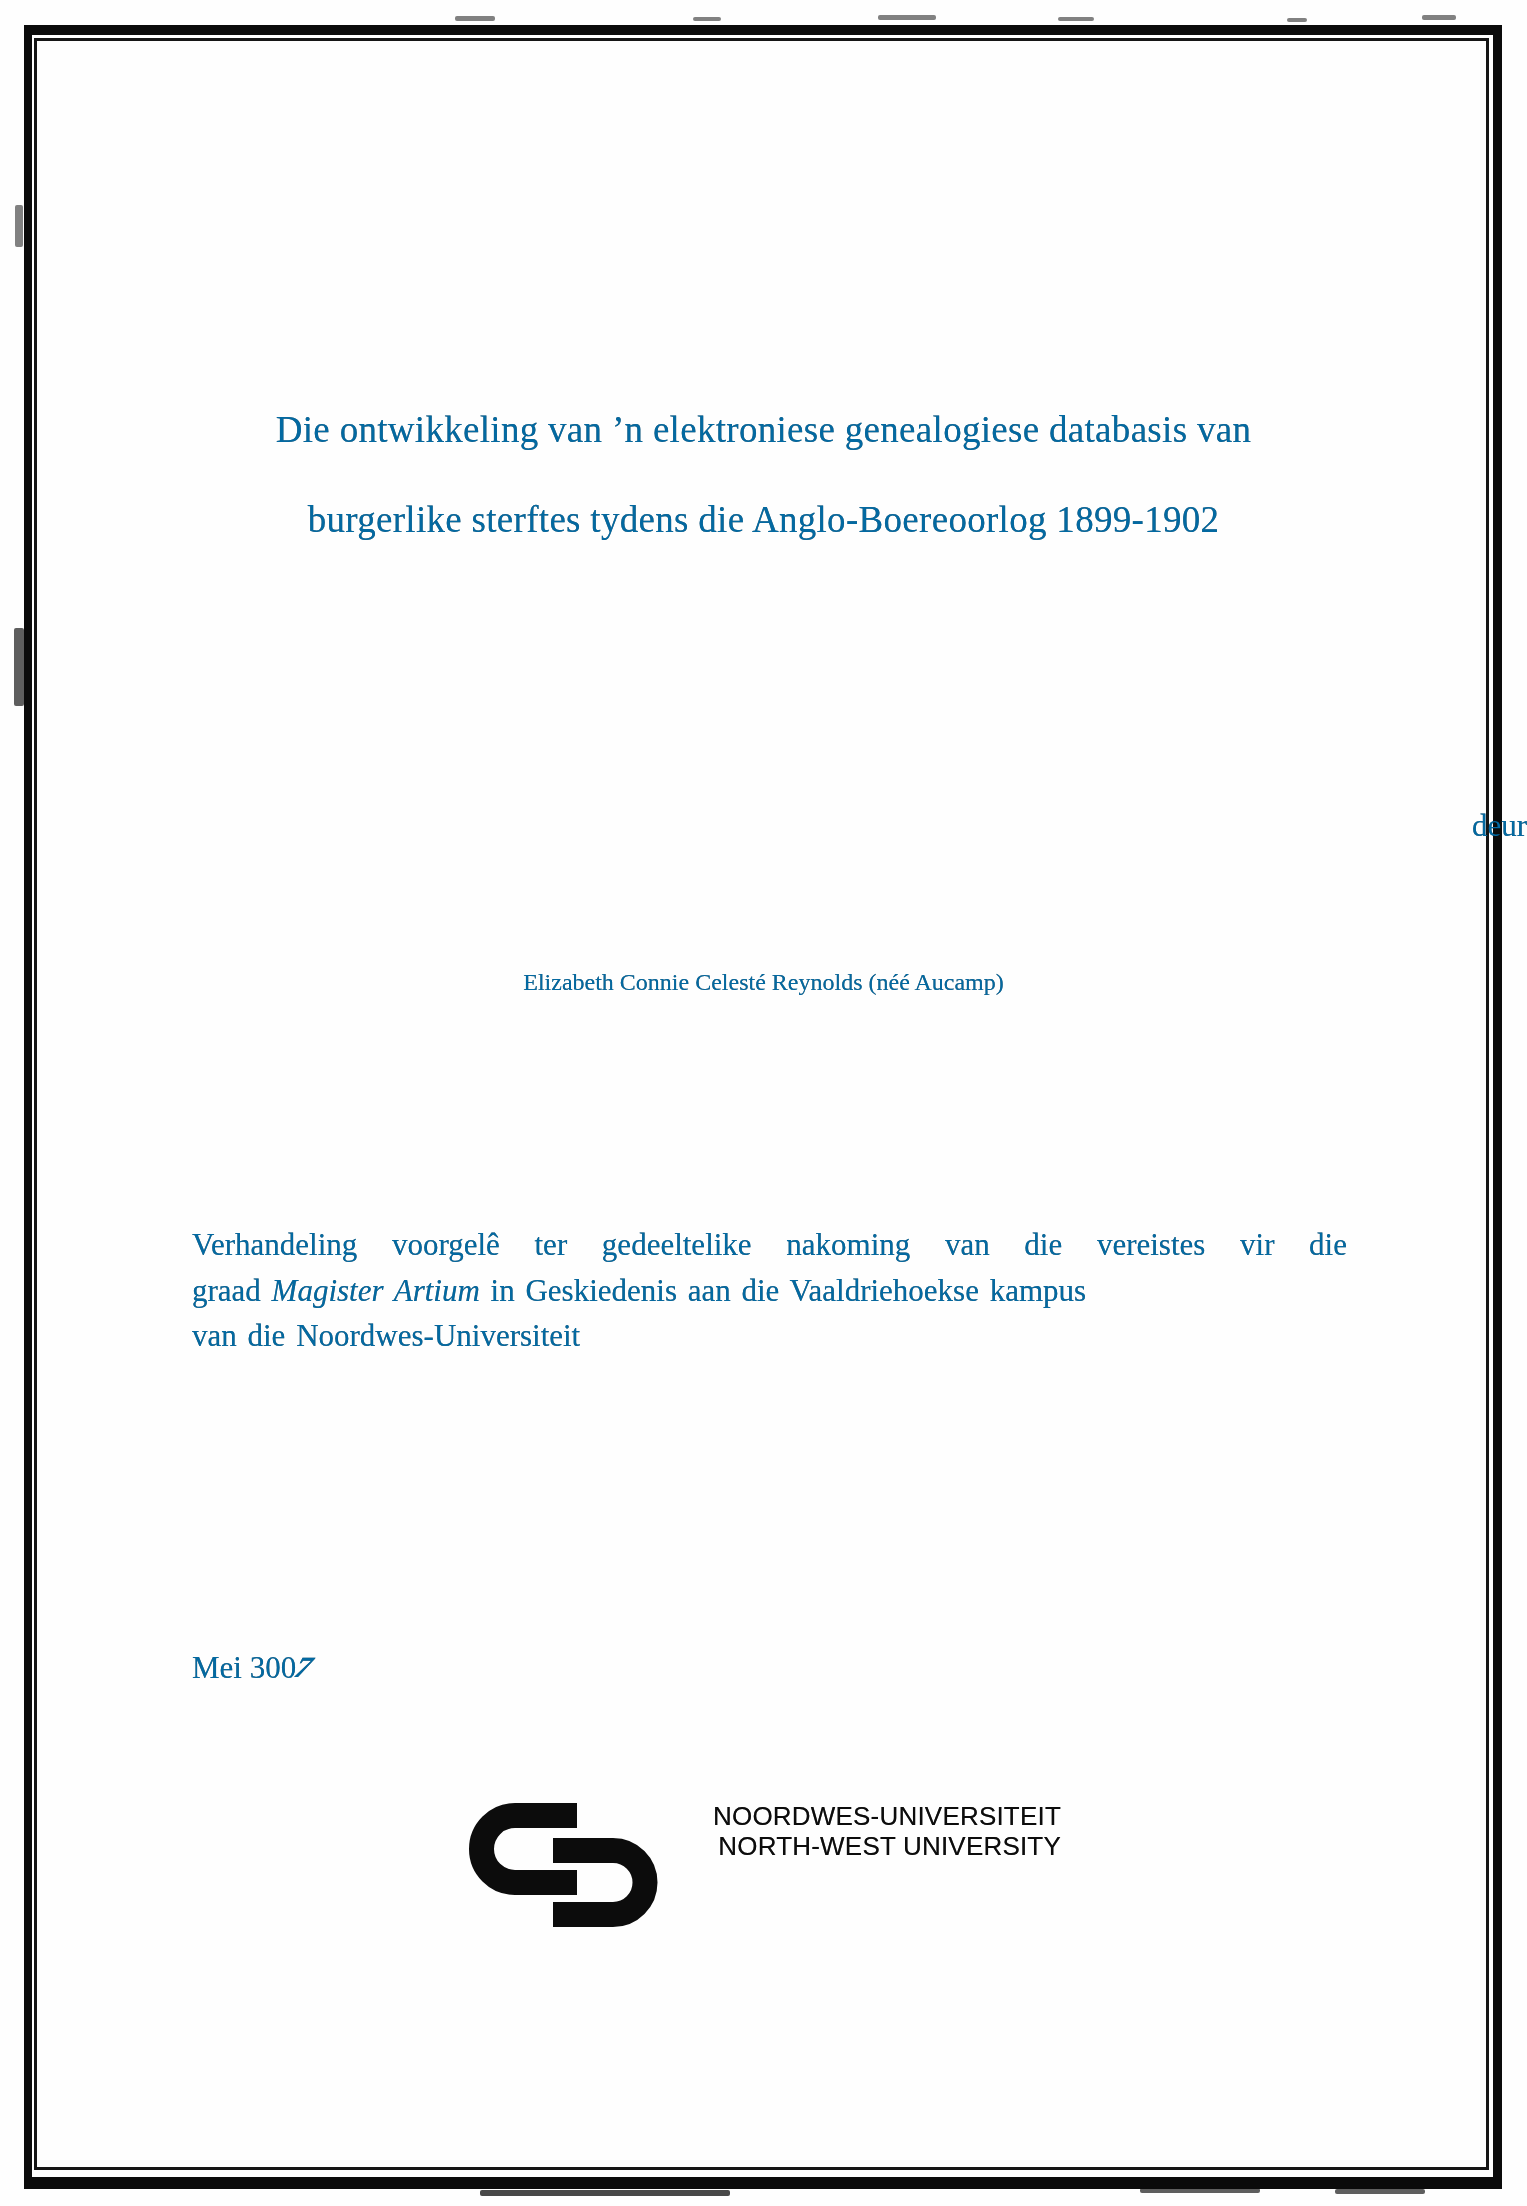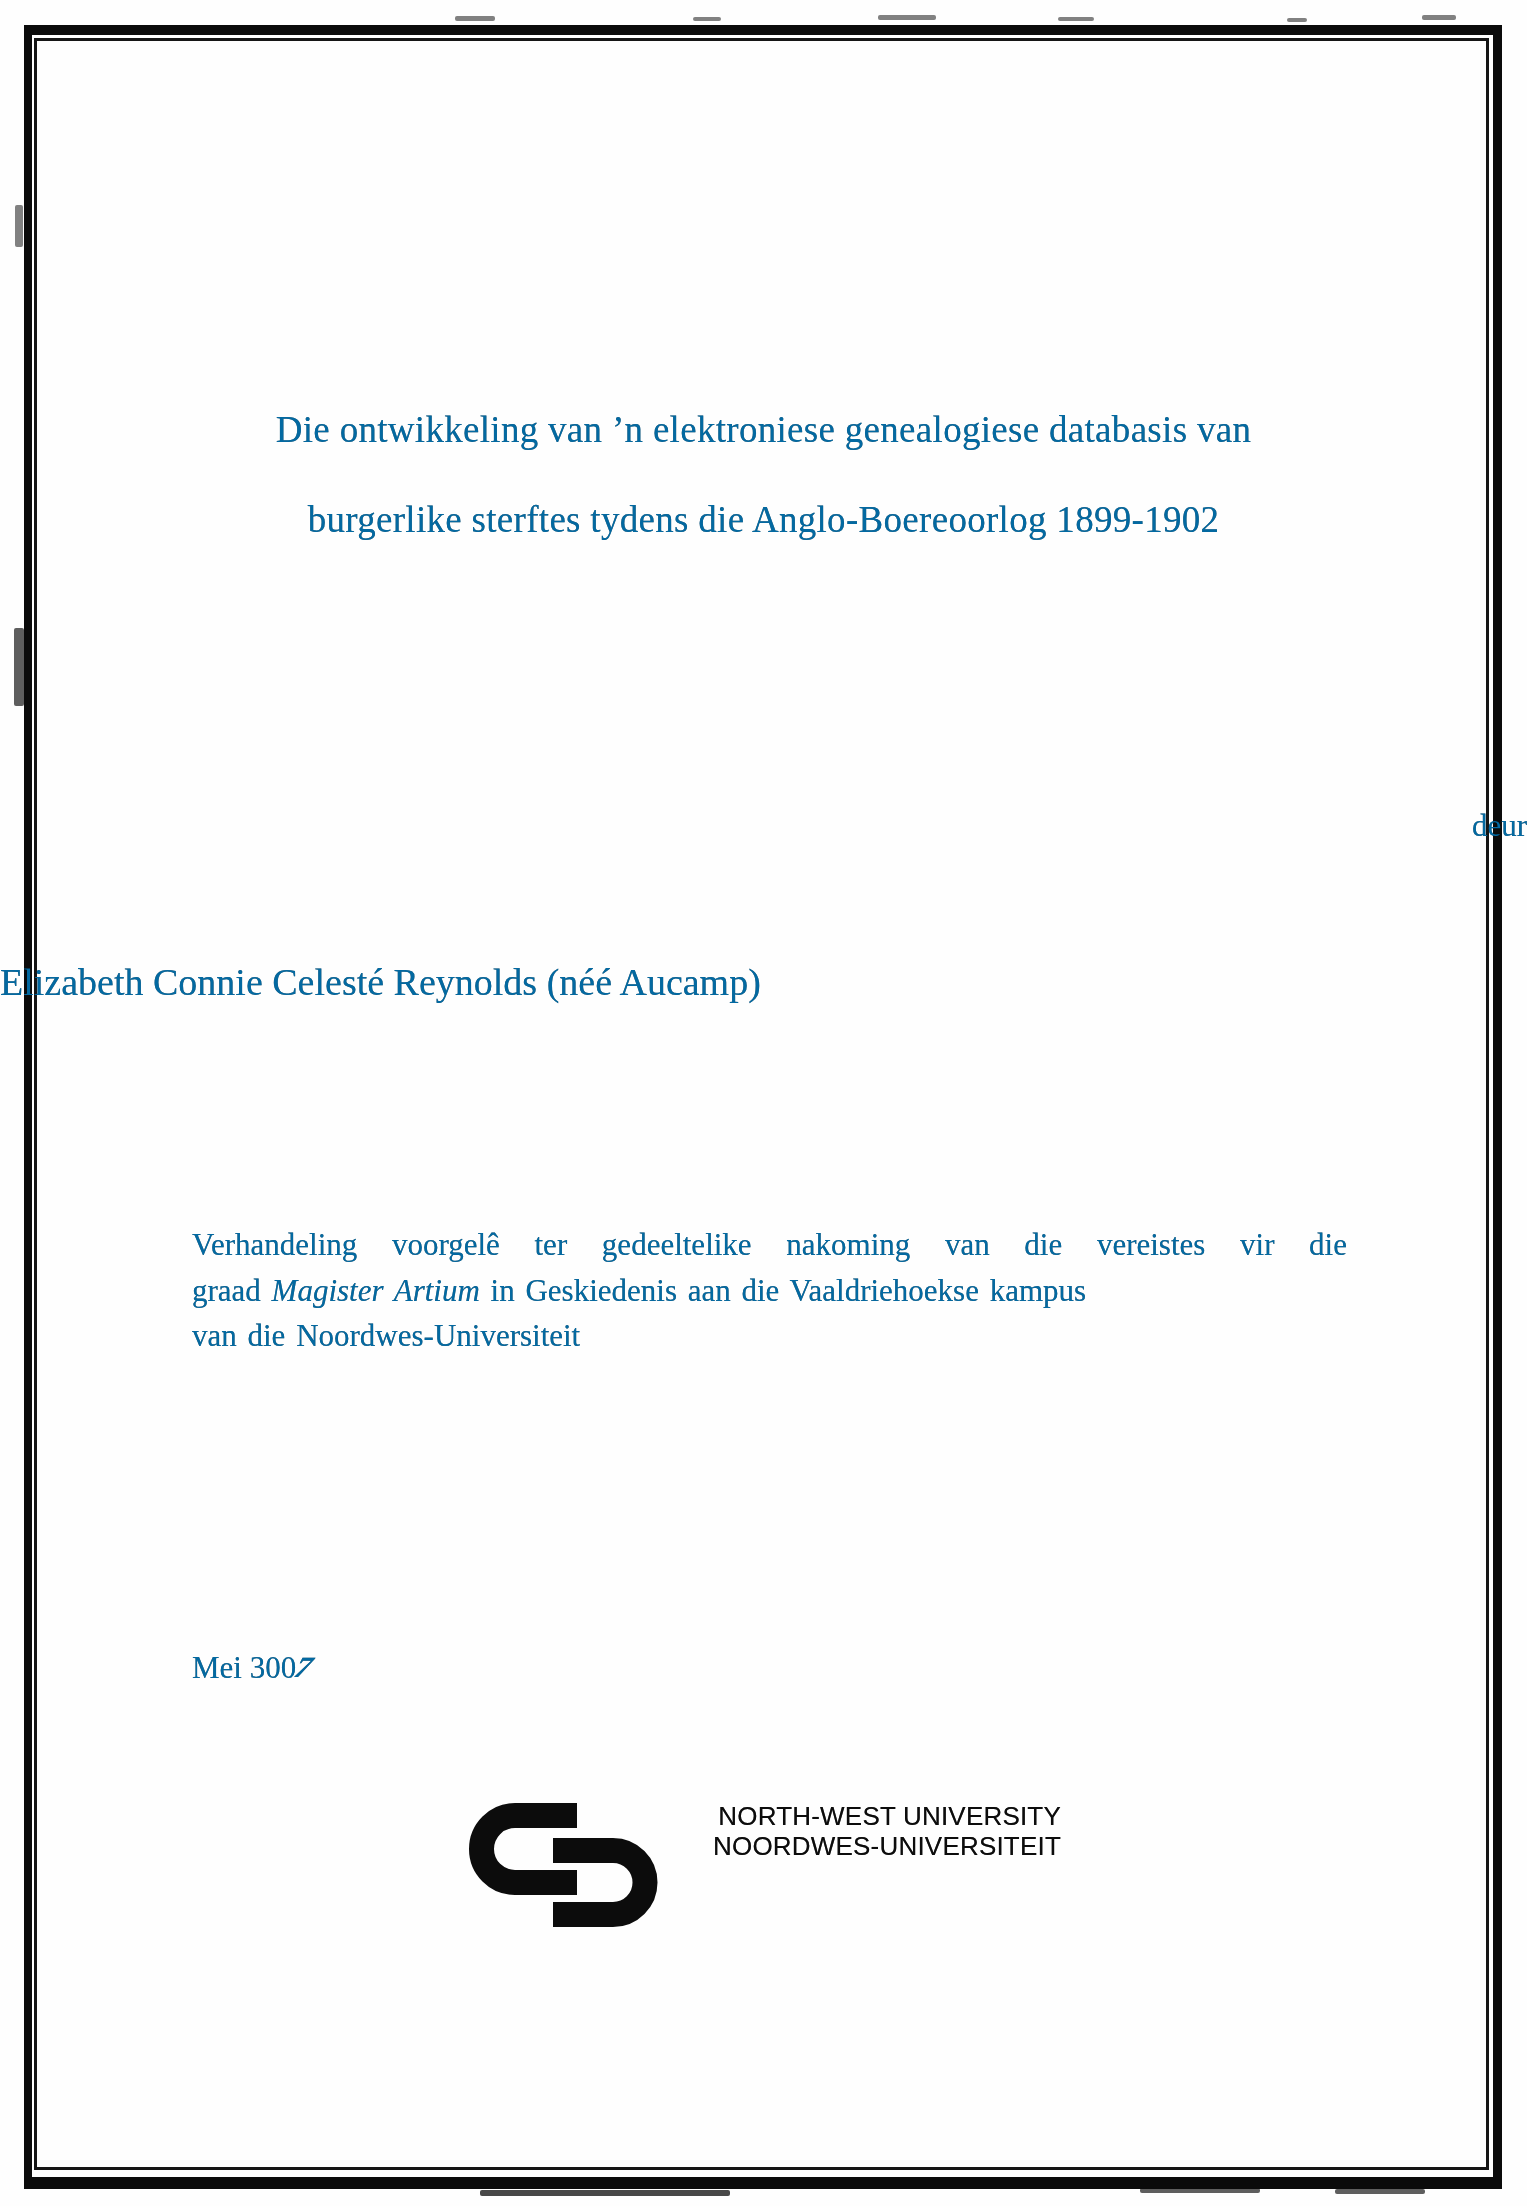--- a/index.html
+++ b/index.html
@@ -59,21 +59,22 @@
   .byline {
     position: absolute;
     left: 0; right: 0; top: 806px;
     text-align: right;
     font-size: 31px;
     line-height: 40px;
   }
   .author-name {
     position: absolute;
     left: 0; right: 0; top: 960px;
-    font-size: 38px;
+    text-align: center;
+    font-size: 24px;
     line-height: 44px;
   }
   .statement {
     position: absolute;
     left: 192px; top: 1222px;
     width: 1155px;
     font-size: 31px;
     line-height: 45.5px;
     word-spacing: 3px;
   }
@@ -156,16 +157,16 @@
 <div class="supervisor-block serif-text">
   <div><span>Mei 300</span><span class="odd-seven">7</span></div>
 </div>
 
 <div class="logo">
   <svg class="logo-mark" width="200" height="132" viewBox="0 0 200 132" aria-hidden="true">
     <path d="M 112 15.5 L 50 15.5 A 33.5 33.5 0 0 0 50 82.5 L 112 82.5" fill="none" stroke="#0c0c0c" stroke-width="25" stroke-linecap="butt"></path>
     <path d="M 88 50.5 L 148 50.5 A 32 32 0 0 1 148 114.5 L 88 114.5" fill="none" stroke="#0c0c0c" stroke-width="25" stroke-linecap="butt"></path>
   </svg>
   <div class="logo-text">
+    <div>NOORDWES-UNIVERSITEIT</div>
     <div>NORTH-WEST UNIVERSITY</div>
-    <div>NOORDWES-UNIVERSITEIT</div>
   </div>
 </div>
 
 </body></html>

